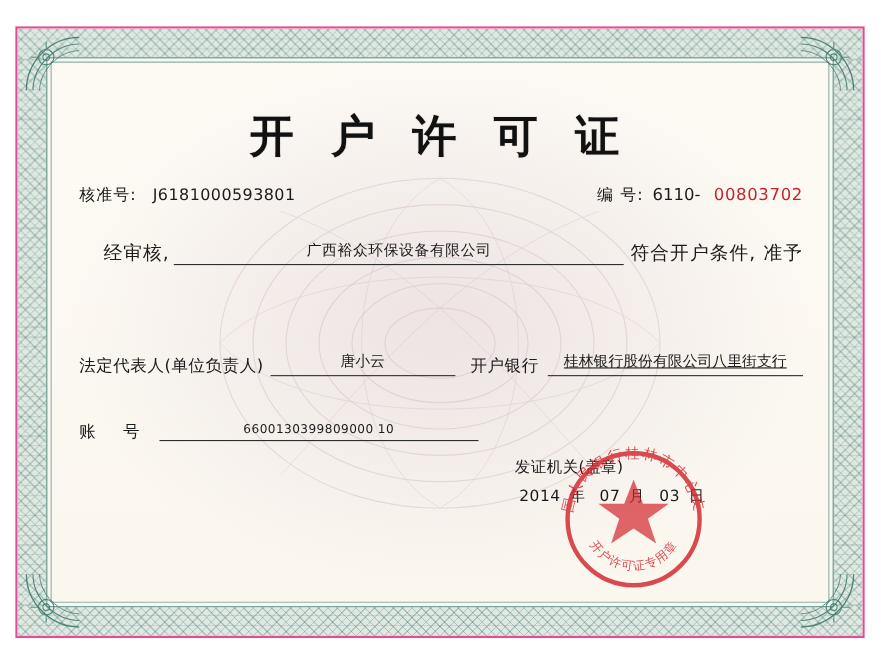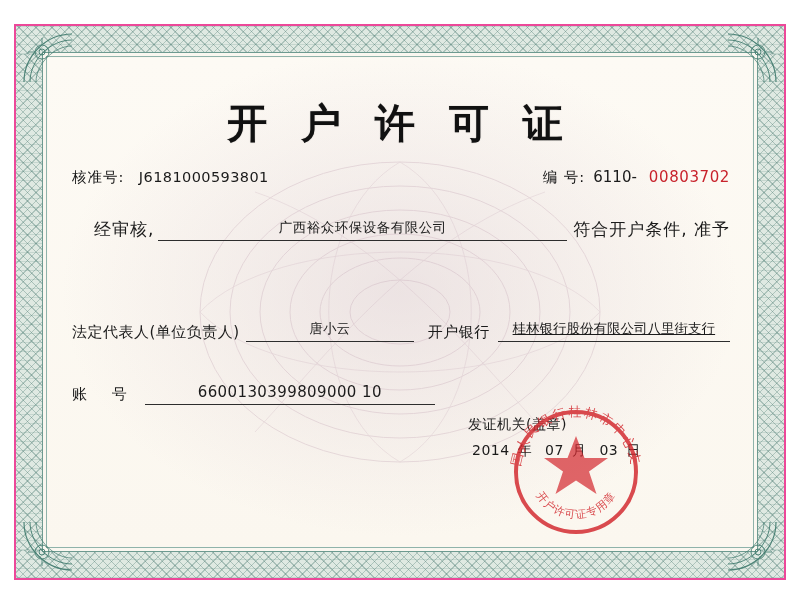--- a/index.html
+++ b/index.html
@@ -201,21 +201,21 @@
     display: flex;
     align-items: center;
     font-size: 15px;
   }
   .line4 .lbl { white-space: nowrap; letter-spacing: 10px; }
   .fill-acct {
     width: 290px;
     margin-left: 8px;
     border-bottom: 1px solid #2d2d2d;
     text-align: center;
-    font-size: 15px;
+    font-size: 11px;
     padding-bottom: 3px;
     letter-spacing: .4px;
   }
 
   
   .issue-block {
     position: absolute;
     left: 420px;
     top: 358px;
     width: 250px;

